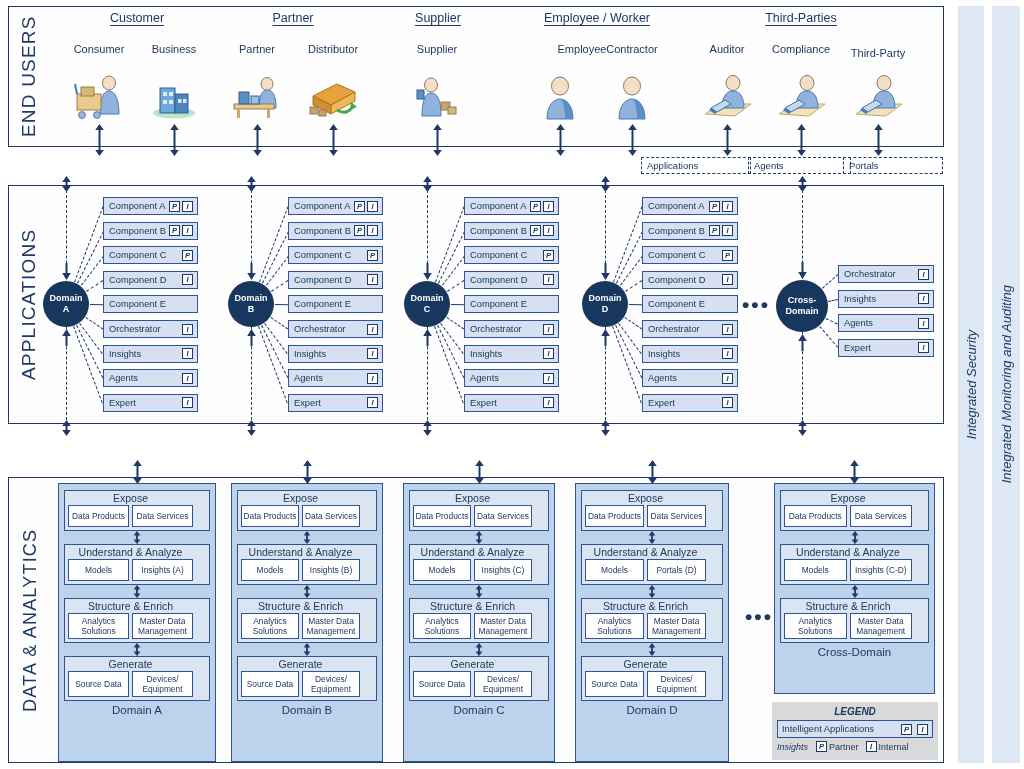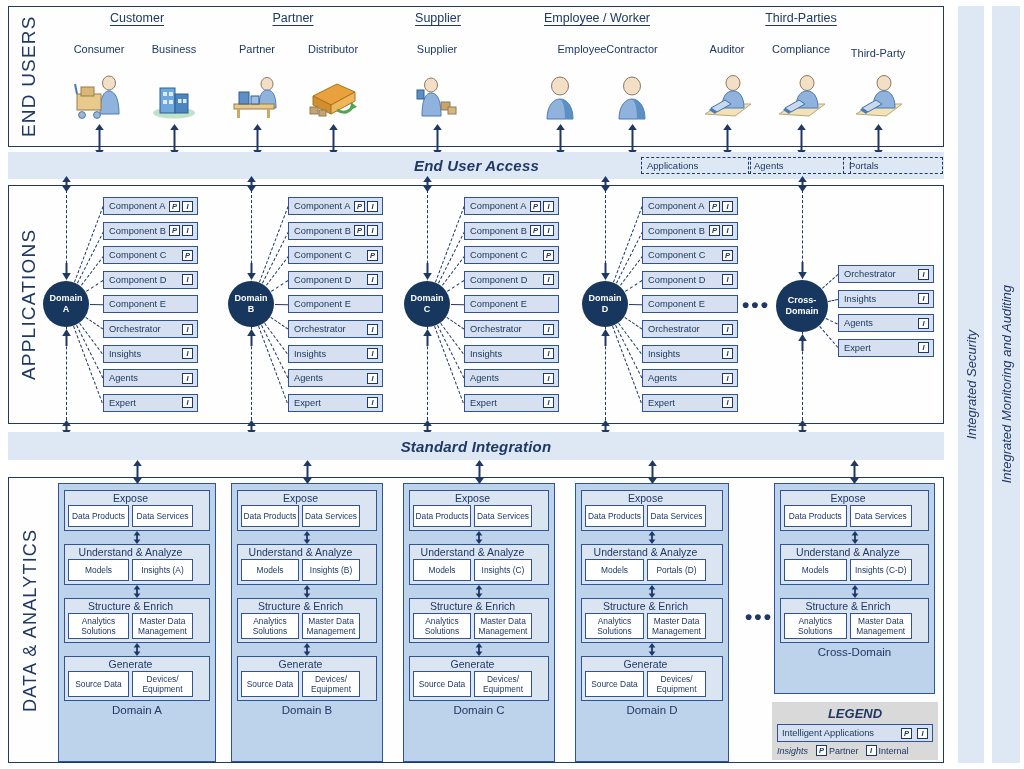--- a/index.html
+++ b/index.html
@@ -129,21 +129,21 @@
   .vlink {
     width:100%; height:13px; position:relative;
   }
 
   
   .legend {
     position:absolute; background:#D9D9D9;
     border:0; padding:4px 5px;
   }
   .legend-title {
-    text-align:center; font-size:13px; font-weight:bold;
+    text-align:center; font-size:10px; font-weight:bold;
     font-style:italic; color:#1F3864; margin-bottom:3px;
   }
   .legend-row1 {
     border:1.4px solid #2E5496; background:#D6E0F0;
     display:flex; align-items:center; padding:1px 4px;
     font-size:9.3px; color:#16365C; height:18px;
   }
   .legend-row2 {
     display:flex; align-items:center; margin-top:3px;
     font-size:9px; color:#1F3864;
@@ -309,23 +309,20 @@
         <polygon points="5.5,0 1.2,6 9.8,6" fill="#1F3864"></polygon>
         <polygon points="5.5,32 1.2,26 9.8,26" fill="#1F3864"></polygon>
       </svg>
       <svg class="arrow" style="left:872.5px; top:124px;" width="11" height="32" viewBox="0 0 11 32">
         <line x1="5.5" y1="4" x2="5.5" y2="28" stroke="#1F3864" stroke-width="2"></line>
         <polygon points="5.5,0 1.2,6 9.8,6" fill="#1F3864"></polygon>
         <polygon points="5.5,32 1.2,26 9.8,26" fill="#1F3864"></polygon>
       </svg>
     </div>
 
-  <div class="band" style="left:8px; top:152px; width:936px; height:27px; justify-content:flex-end;">
-    <span class="band-label" style="margin-right:405px;">End User Access</span>
-  </div>
   <div id="acc-boxes">
       <div class="acc-box" style="left:641px; top:157px; width:110px; height:17px;">
         <span>Applications</span>
       </div>
       <div class="acc-box" style="left:748px; top:157px; width:103px; height:17px;">
         <span>Agents</span>
       </div>
       <div class="acc-box" style="left:843px; top:157px; width:100px; height:17px;">
         <span>Portals</span>
       </div>
@@ -654,23 +651,20 @@
         <span class="cname">Agents</span>
         <span class="badge">I</span>
       </div>
       <div class="comp" style="left:838px; top:338.8px; width:96px;">
         <span class="cname">Expert</span>
         <span class="badge">I</span>
       </div>
     </div>
   <div class="ellipsis" style="left:742px; top:300px;">•••</div>
 
-  <div class="band" style="left:8px; top:432px; width:936px; height:28px;">
-    <span class="band-label">Standard Integration</span>
-  </div>
 
   <div class="outer-box" style="left:8px; top:477px; width:936px; height:286px;"></div>
   <div class="layer-label" style="left:12px; top:481px; width:36px; height:278px; font-size:18px;">DATA &amp; ANALYTICS</div>
 
   <div id="da-columns">
       <div class="dom-col" style="left:58px; top:483px; width:158px; height:279px;">
         <div class="stage">
           <div class="stage-title">Expose</div>
           <div class="stage-row">
             <div class="cellbox">Data Products</div>

